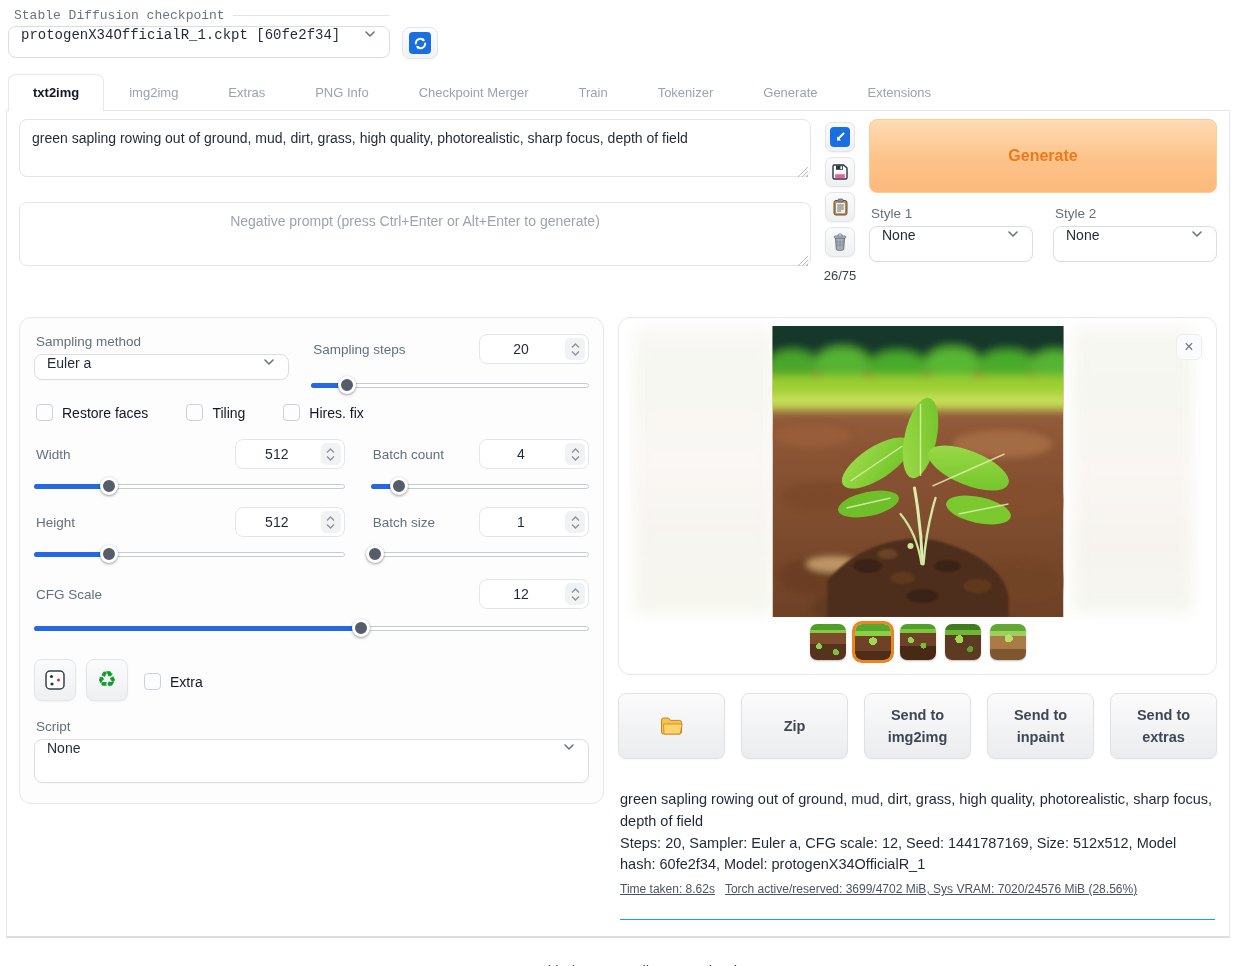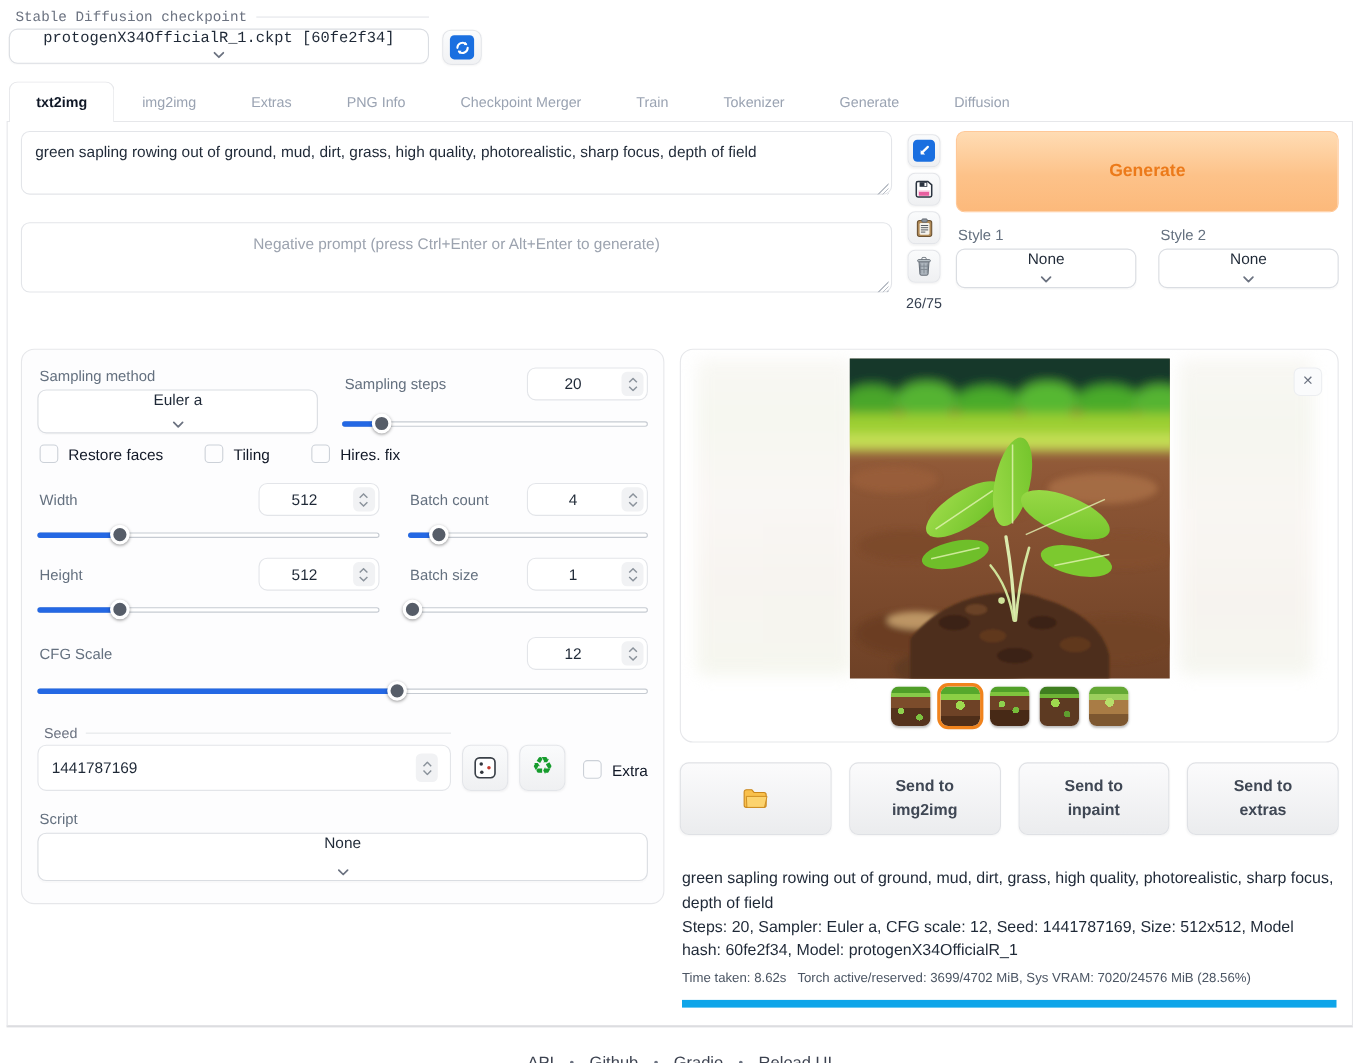--- a/index.html
+++ b/index.html
@@ -9,23 +9,23 @@
     font-family:"Liberation Sans", sans-serif;
     color:#1f2937; font-size:14px;
     position:relative;
   }
   
   .top-row { display:flex; align-items:flex-start; gap:12px; padding:8px 8px 14px 8px;font-family:Liberation Mono, monospace; }
   .ckpt-wrap { width:382px; }
   .boxed-label { display:flex; align-items:center; gap:8px; color:#6b7280; font-size:13px; padding-left:6px; margin-bottom:3px; }
   .boxed-label::after { content:""; flex:1; height:1px; background:#e3e5e9; }
   .dropdown {
-    display:flex; align-items:center; justify-content:space-between;
+    display:flex; align-items:flex-start; justify-content:space-between;
     background:#fff; border:1px solid #dadde2; border-radius:8px;
-    height:32px; padding:0 12px; cursor:pointer; box-shadow:0 1px 1px rgba(0,0,0,.02);flex-direction:column;
+    height:32px; padding:0 12px; cursor:pointer; box-shadow:0 1px 1px rgba(0,0,0,.02);
   }
   .dropdown .dd-value { font-size:14px; color:#1f2937; }
   .chev { width:14px; height:14px; flex:none; }
   .tool-btn {
     width:36px; height:32px; border:1px solid #e3e5e9; border-radius:8px;
     background:linear-gradient(180deg,#fbfcfd,#f1f2f4);
     display:flex; align-items:center; justify-content:center; cursor:pointer;
     box-shadow:0 1px 2px rgba(0,0,0,.04);
   }
   .blue-chip { width:22px; height:22px; background:#1a6fe0; border-radius:4px; display:flex; align-items:center; justify-content:center; }
@@ -78,21 +78,21 @@
   .dd-sm { height:36px; }
   
   .row2 { display:flex; gap:14px; margin-top:34px; align-items:flex-start; }
   .panel {
     border:1px solid #e6e7ea; border-radius:12px; background:#fdfdfe;
   }
   .params-panel { width:585px; padding:16px 14px 20px 14px; }
   .p-row { display:flex; gap:22px; }
   .samp-method { width:46%; }
   .samp-steps { flex:1; }
-  .dd-lg { height:40px; }
+  .dd-lg { height:26px; }
   .num-head { display:flex; align-items:center; justify-content:space-between; margin-bottom:12px; }
   .num-input { position:relative; width:110px; height:30px; }
   .num-input input {
     width:100%; height:100%; border:1px solid #e3e5e9; border-radius:8px;
     font-family:inherit; font-size:14px; color:#1f2937; text-align:center; padding-right:26px; outline:none;
   }
   .spin {
     position:absolute; right:4px; top:4px; bottom:4px; width:20px; border-radius:5px;
     background:#f1f2f4; display:flex; flex-direction:column; align-items:center; justify-content:center; gap:1px; cursor:pointer;
   }
@@ -172,21 +172,21 @@
   .act-btn {
     flex:1; height:66px; border:1px solid #dfe1e5; border-radius:8px;
     background:linear-gradient(180deg,#fbfbfc,#ebecee);
     font-family:inherit; font-size:14.5px; font-weight:700; color:#3f4754;
     cursor:pointer; line-height:1.55; box-shadow:0 1px 2px rgba(0,0,0,.04);
     display:flex; align-items:center; justify-content:center; text-align:center; white-space:pre-line;
   }
   
   .info { margin-top:30px; padding:0 2px; }
   .info .gen-text { font-size:14.5px; color:#1f2937; line-height:1.5; }
-  .info .time-line { font-size:12px; color:#4b5563; margin-top:6px; padding-bottom:13px; border-bottom:7px solid #0ea5e9; }
+  .info .time-line { font-size:12px; color:#4b5563; margin-top:6px; padding-bottom:23px; border-bottom:1px solid #0ea5e9;text-decoration:underline; }
   .info .time-line .sep { display:inline-block; width:10px; }
   
   footer { text-align:center; padding:24px 0 10px 0; }
   .f-links { font-size:15px; color:#3c4250; }
   .f-links a { color:#3c4250; text-decoration:none; cursor:pointer; }
   .f-links .dot { color:#6b7280; margin:0 14px; font-size:12px; vertical-align:1px; }
 </style>
 </head>
 <body>
 
@@ -216,21 +216,21 @@
 <div class="main">
   <div class="tabbar">
     <button class="tab active">txt2img</button>
     <button class="tab">img2img</button>
     <button class="tab">Extras</button>
     <button class="tab">PNG Info</button>
     <button class="tab">Checkpoint Merger</button>
     <button class="tab">Train</button>
     <button class="tab">Tokenizer</button>
     <button class="tab">Generate</button>
-    <button class="tab">Diffusion</button>
+    <button class="tab">Extensions</button>
   </div>
 
   <div class="content">
 
     <div class="row1">
       <div class="prompts-col">
         <div class="ta-wrap">
           <textarea class="prompt" style="height: 58px;" spellcheck="false">green sapling rowing out of ground, mud, dirt, grass, high quality, photorealistic, sharp focus, depth of field</textarea>
         </div>
         <div class="ta-wrap" style="margin-top:22px">
@@ -458,36 +458,20 @@
             </div>
           </div>
           <div class="slider">
             <div class="track"></div>
               <div class="fill" style="width: 59%;"></div>
             <div class="knob" style="left: 59%;"></div>
           </div>
         </div>
 
         <div class="seed-row">
-          <div class="seed-box">
-            <div class="boxed-label">
-              <span>Seed</span>
-            </div>
-            <div class="seed-input">
-              <input value="1441787169" style="">
-              <span class="spin">
-                <svg width="9" height="6" viewBox="0 0 9 6">
-                    <path d="M1 4.5L4.5 1 8 4.5" fill="none" stroke="#8a929b" stroke-width="1.3"></path>
-                  </svg>
-                <svg width="9" height="6" viewBox="0 0 9 6">
-                    <path d="M1 1.5L4.5 5 8 1.5" fill="none" stroke="#8a929b" stroke-width="1.3"></path>
-                  </svg>
-              </span>
-            </div>
-          </div>
           <button class="sq-btn">
             <svg width="22" height="22" viewBox="0 0 22 22">
               <rect x="2" y="2" width="18" height="18" rx="4" fill="#fff" stroke="#3a4048" stroke-width="1.5"></rect>
               <circle cx="7.5" cy="7.5" r="1.6" fill="#30353c"></circle>
               <circle cx="14.5" cy="11" r="1.6" fill="#c43b2f"></circle>
               <circle cx="8" cy="15" r="1.6" fill="#30353c"></circle>
             </svg>
           </button>
           <button class="sq-btn">
             <span class="recycle-glyph">♻</span>
@@ -594,20 +578,21 @@
           </div>
         </div>
 
         <div class="actions">
           <button class="act-btn">
             <svg width="24" height="20" viewBox="0 0 24 20">
               <path d="M1.5 4a2 2 0 0 1 2-2h5l2 2.4h9a2 2 0 0 1 2 2V16a2 2 0 0 1-2 2h-16a2 2 0 0 1-2-2z" fill="#f9c04c" stroke="#c9871c" stroke-width="1"></path>
               <path d="M3.5 8h18.8L20 18h-16z" fill="#fcd36e" stroke="#c9871c" stroke-width=".8"></path>
             </svg>
           </button>
+          <button class="act-btn">Zip</button>
           <button class="act-btn">Send to
 img2img</button>
           <button class="act-btn">Send to
 inpaint</button>
           <button class="act-btn">Send to
 extras</button>
         </div>
 
         <div class="info">
           <div class="gen-text">green sapling rowing out of ground, mud, dirt, grass, high quality, photorealistic, sharp focus, depth of field</div>

